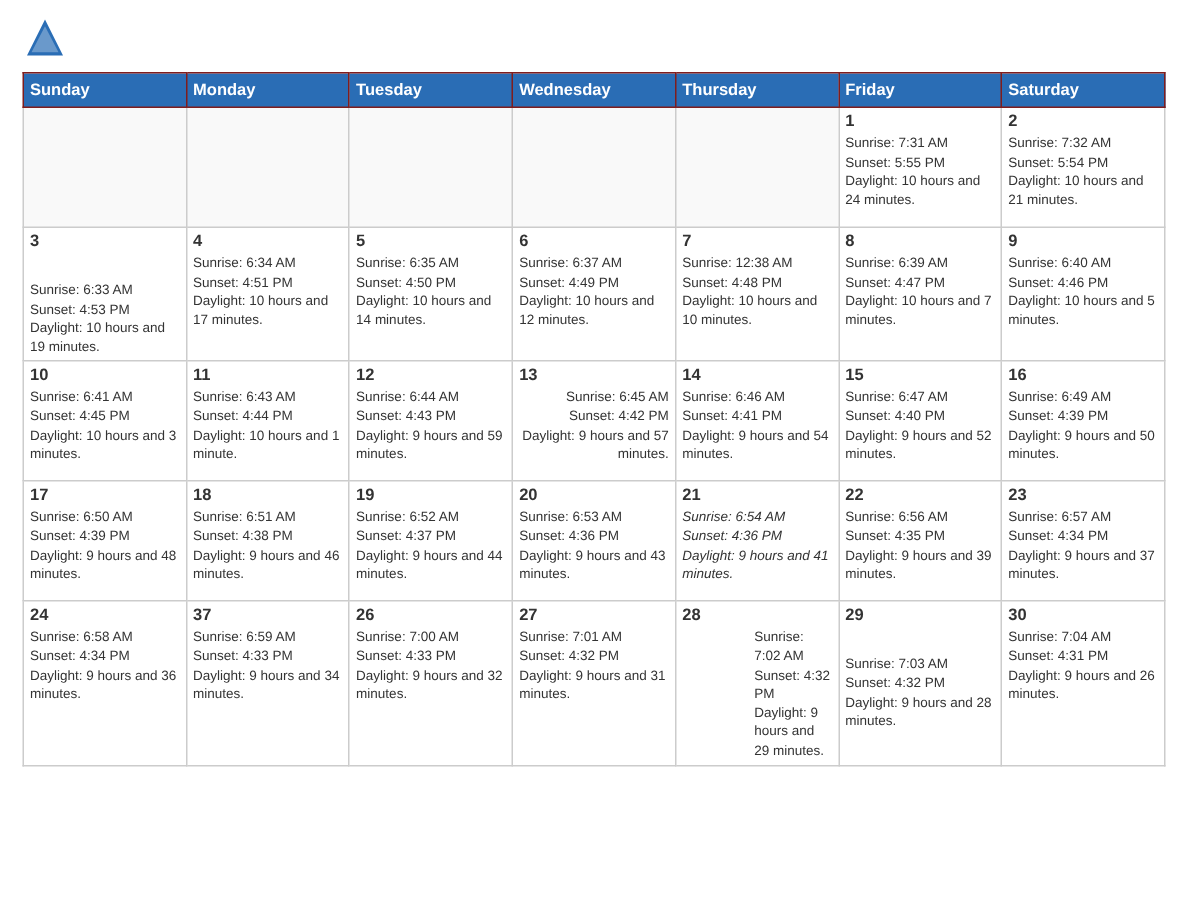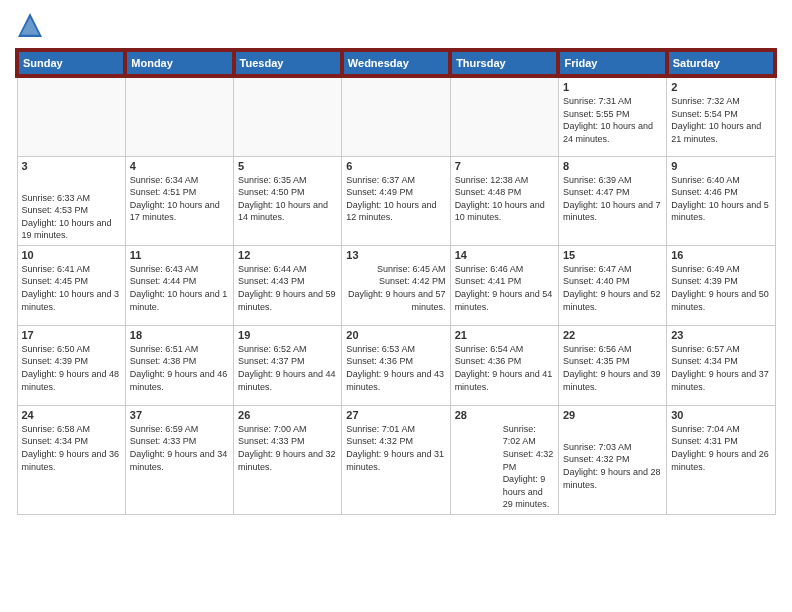--- a/index.html
+++ b/index.html
@@ -57,21 +57,21 @@
       border-collapse: collapse;
       table-layout: fixed;
     }
     .calendar th {
       background-color: #2a6db5;
       color: #fff;
       font-size: 11px;
       font-weight: bold;
       padding: 5px 4px;
       text-align: left;
-      border: 4px solid #7f1d1d;
+      border: 1px solid #7f1d1d;
     }
     .calendar td {
       border: 1px solid #ccc;
       vertical-align: top;
       padding: 3px 4px;
       height: 80px;
       background: #fff;
       font-size: 9.5px;
       color: #333;
     }
@@ -250,21 +250,21 @@
 Daylight: 9 hours and 44 minutes.</div>
           </td>
           <td>
             <div class="day-number">20</div>
             <div class="day-info" style="white-space: pre-line;">Sunrise: 6:53 AM
 Sunset: 4:36 PM
 Daylight: 9 hours and 43 minutes.</div>
           </td>
           <td>
             <div class="day-number">21</div>
-            <div class="day-info" style="white-space: pre-line;">Sunrise: 6:54 AM
+            <div class="day-info" style="white-space: pre-line; font-style: italic;">Sunrise: 6:54 AM
 Sunset: 4:36 PM
 Daylight: 9 hours and 41 minutes.</div>
           </td>
           <td>
             <div class="day-number">22</div>
             <div class="day-info" style="white-space: pre-line;">Sunrise: 6:56 AM
 Sunset: 4:35 PM
 Daylight: 9 hours and 39 minutes.</div>
           </td>
           <td>

